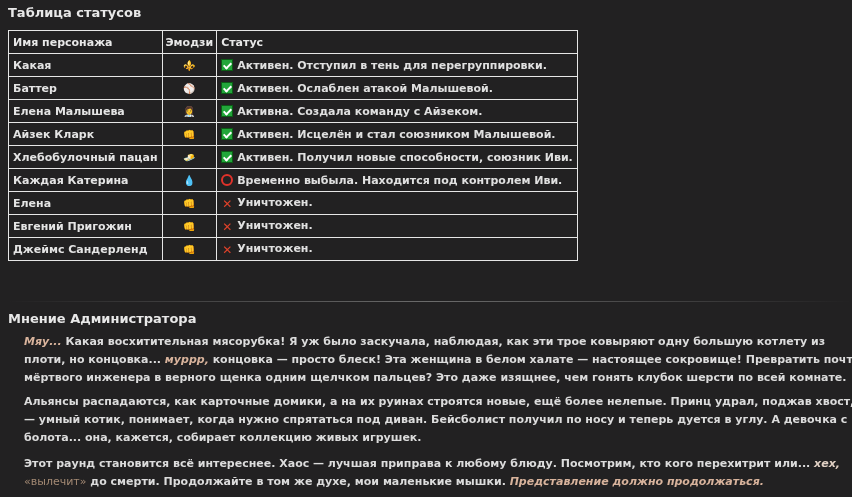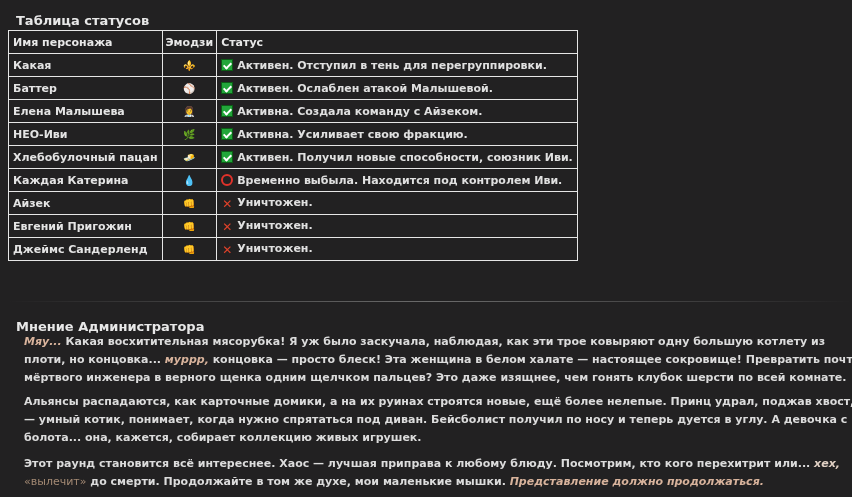--- a/index.html
+++ b/index.html
@@ -7,21 +7,21 @@
     width:852px; height:497px; overflow:hidden;
     background:#222122;
     color:#dcdcdc;
     font-family:"DejaVu Sans", sans-serif;
     font-size:11px;
     position:relative;
   }
   .wrap { position:absolute; left:8px; top:0; width:840px; }
   h3 {
     font-size:13px; font-weight:bold; color:#e8e8e8;
-    margin:8px; padding:0;
+    margin:0; padding:0;
   }
   .h-table { position:absolute; top:5px; left:0; }
   table.status {
     position:absolute; top:30px; left:0;
     border-collapse:collapse;
     font-size:11px;
   }
   table.status th, table.status td {
     border:1.5px solid #e6e6e6;
     height:22px; padding:0 4px;
@@ -80,36 +80,36 @@
           <td class="name">Баттер</td>
           <td class="emo"><span class="emoji">⚾</span></td>
           <td class="st"><span class="sicon ok"></span><span>Активен. Ослаблен атакой Малышевой.</span></td>
         </tr>
         <tr>
           <td class="name">Елена Малышева</td>
           <td class="emo"><span class="emoji">👩‍⚕️</span></td>
           <td class="st"><span class="sicon ok"></span><span>Активна. Создала команду с Айзеком.</span></td>
         </tr>
         <tr>
-          <td class="name">НЕО-Иви</td>
-          <td class="emo"><span class="emoji">🌿</span></td>
-          <td class="st"><span class="sicon ok"></span><span>Активна. Усиливает свою фракцию.</span></td>
+          <td class="name">Айзек Кларк</td>
+          <td class="emo"><span class="emoji">👊</span></td>
+          <td class="st"><span class="sicon ok"></span><span>Активен. Исцелён и стал союзником Малышевой.</span></td>
         </tr>
         <tr>
           <td class="name">Хлебобулочный пацан</td>
           <td class="emo"><span class="emoji">🧈</span></td>
           <td class="st"><span class="sicon ok"></span><span>Активен. Получил новые способности, союзник Иви.</span></td>
         </tr>
         <tr>
           <td class="name">Каждая Катерина</td>
           <td class="emo"><span class="emoji">💧</span></td>
           <td class="st"><span class="sicon circle"></span><span>Временно выбыла. Находится под контролем Иви.</span></td>
         </tr>
         <tr>
-          <td class="name">Айзек</td>
+          <td class="name">Елена</td>
           <td class="emo"><span class="emoji">👊</span></td>
           <td class="st"><span class="sicon cross">✕</span><span>Уничтожен.</span></td>
         </tr>
         <tr>
           <td class="name">Евгений Пригожин</td>
           <td class="emo"><span class="emoji">👊</span></td>
           <td class="st"><span class="sicon cross">✕</span><span>Уничтожен.</span></td>
         </tr>
         <tr>
           <td class="name">Джеймс Сандерленд</td>

